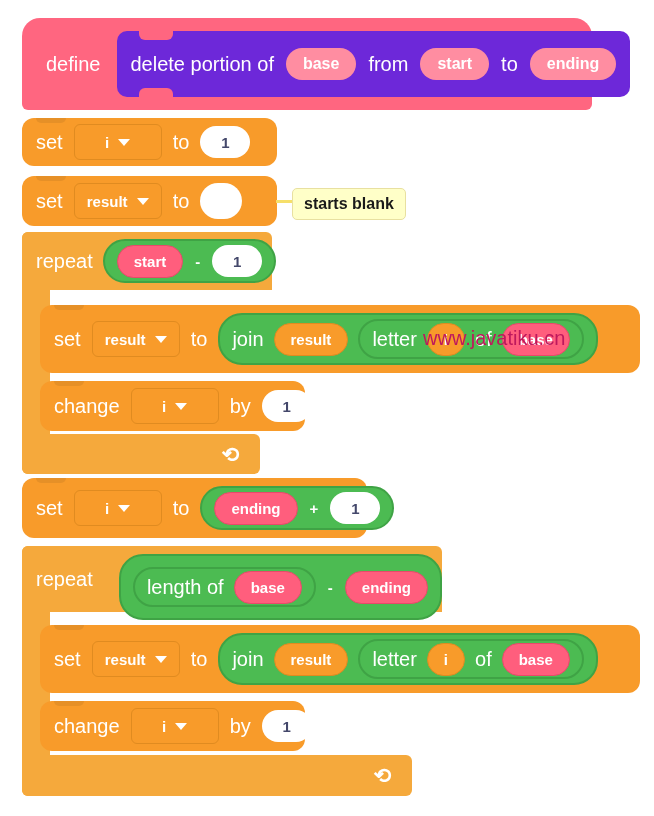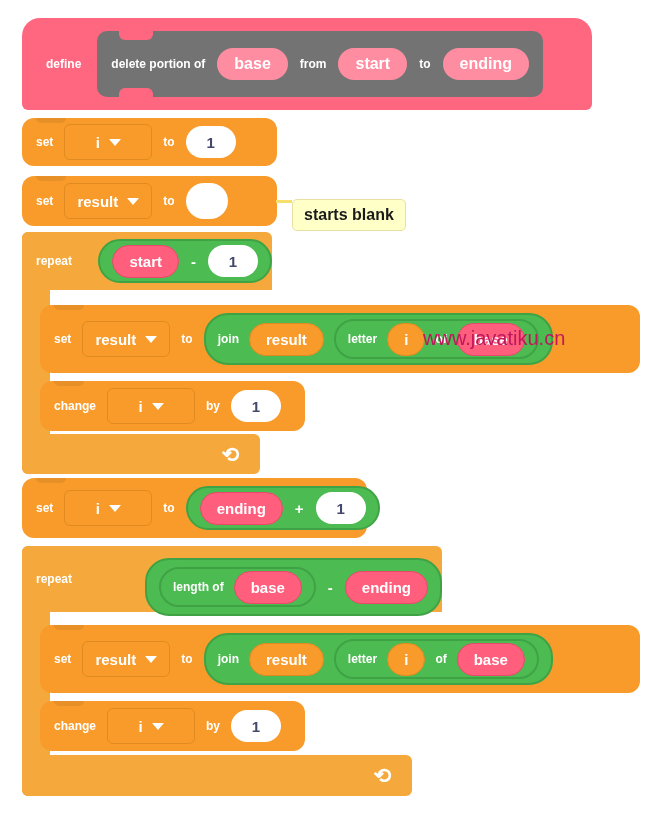--- a/index.html
+++ b/index.html
@@ -11,22 +11,22 @@
     width: 654px;
     height: 816px;
     position: relative;
     font-family: "Liberation Sans", sans-serif;
     overflow: hidden;
   }
 
   
   .lbl {
     color: #ffffff;
-    font-size: 12px;
-    font-weight: bold;
+    font-size: 20px;
+    font-weight: normal;
     white-space: nowrap;
     line-height: 1;
   }
 
   
   #hat {
     position: absolute;
     left: 22px;
     top: 18px;
     width: 570px;
@@ -35,21 +35,21 @@
     border-radius: 18px 18px 6px 6px;
     box-sizing: border-box;
     display: flex;
     align-items: center;
     padding-left: 12px;
   }
   #hat .define-word {
     margin: 0 16px 0 12px;
   }
   .proto {
-    background: #737373;
+    background: #6d28d9;
     border-radius: 10px;
     height: 66px;
     display: flex;
     align-items: center;
     padding: 0 14px;
     gap: 12px;
     position: relative;
   }
   
   .proto::before, .proto::after {
@@ -220,21 +220,20 @@
   #comment-box {
     position: absolute;
     background: #FFFFC8;
     border: 1px solid #E8E0A0;
     border-radius: 5px;
     color: #1a1a1a;
     font-size: 16px;
     font-weight: bold;
     padding: 6px 11px;
     white-space: nowrap;
-    margin-top: 11px;
   }
 
   
   #watermark {
     position: absolute;
     color: #be185d;
     font-size: 20px;
     font-weight: normal;
     white-space: nowrap;
     pointer-events: none;
@@ -336,21 +335,21 @@
   <div class="reporter-green">
     <span class="var-pink">ending</span>
     <span class="op-sym">+</span>
     <span class="numinput">1</span>
   </div>
 </div>
 
 <div class="cblock" style="left:22px; top:546px; width:28px; height:250px;"></div>
 <div class="chead" style="left:22px; top:546px; width:420px; height:66px; background:#F5A93C; border-radius:6px 6px 0 0;">
   <span class="lbl">repeat</span>
-  <div class="reporter-green" style="height:58px;margin-top:16px;">
+  <div class="reporter-green" style="height:66px;margin-top:16px;">
     <span class="reporter-green inner">
       <span class="lbl">length of</span>
       <span class="var-pink">base</span>
     </span>
     <span class="op-sym">-</span>
     <span class="var-pink">ending</span>
   </div>
 </div>
 <div class="cfoot" style="left:22px; top:755px; width:390px; height:41px;">
   <span class="loop-arrow">⟳</span>

